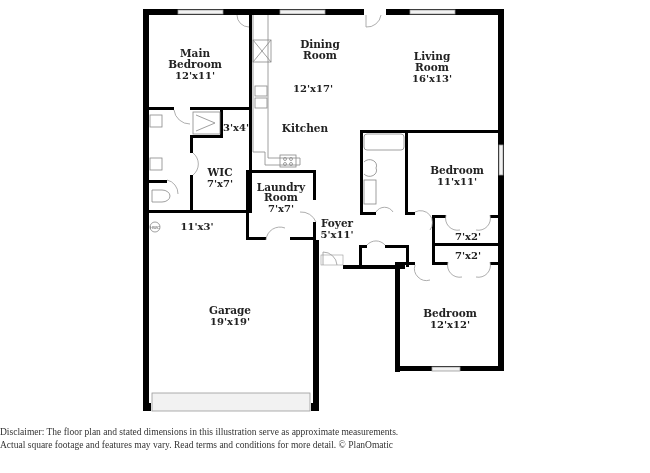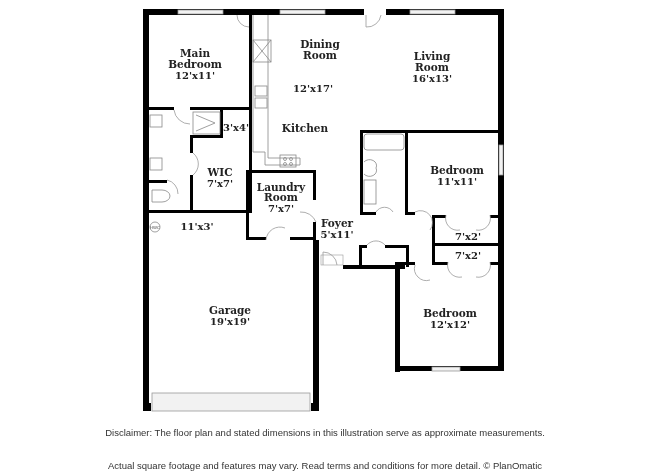--- a/index.html
+++ b/index.html
@@ -5,21 +5,21 @@
   html, body { margin: 0; padding: 0; background: #ffffff; }
   body { width: 650px; height: 473px; position: relative; overflow: hidden; font-family: "DejaVu Serif", serif; }
   #plan { position: absolute; left: 0; top: 0; width: 650px; height: 473px; }
   .wall { fill: #000; }
   .thin { fill: none; stroke: #888; stroke-width: 0.8; }
   .win { fill: #f2f2f2; stroke: #999; stroke-width: 0.8; }
   .door-arc { fill: none; stroke: #999; stroke-width: 0.8; }
   .label { font-family: "DejaVu Serif", serif; font-size: 10.5px; font-weight: bold; fill: #222; text-anchor: middle; }
   .dim { font-family: "DejaVu Serif", serif; font-size: 10px; font-weight: bold; fill: #222; text-anchor: middle; }
   .tiny { font-family: "DejaVu Sans", sans-serif; font-size: 4px; fill: #555; text-anchor: middle; }
-  .disclaimer { position: absolute; left: 0; width: 650px; text-align: center; font-family: Liberation Sans, sans-serif; font-size: 9.5px; color: #333; }
+  .disclaimer { position: absolute; left: 0; width: 650px; font-family: Liberation Serif, serif; font-size: 9.5px; color: #333; }
 </style>
 </head>
 <body>
 
 <svg id="plan" viewBox="0 0 650 473" xmlns="http://www.w3.org/2000/svg">
 
   <g>
 
     <rect class="wall" x="143" y="9" width="361" height="6"></rect>
 
@@ -168,13 +168,13 @@
     <text class="dim" x="230" y="325">19'x19'</text>
 
     <text class="label" x="450" y="317">Bedroom</text>
     <text class="dim" x="450" y="328">12'x12'</text>
 
     <text class="tiny" x="155" y="228.5">HWC</text>
   </g>
 </svg>
 
 <div class="disclaimer" style="top:427px;">Disclaimer: The floor plan and stated dimensions in this illustration serve as approximate measurements.</div>
-<div class="disclaimer" style="top:460px;">Actual square footage and features may vary. Read terms and conditions for more detail. © PlanOmatic</div>
+<div class="disclaimer" style="top:440px;">Actual square footage and features may vary. Read terms and conditions for more detail. © PlanOmatic</div>
 
 </body></html>

